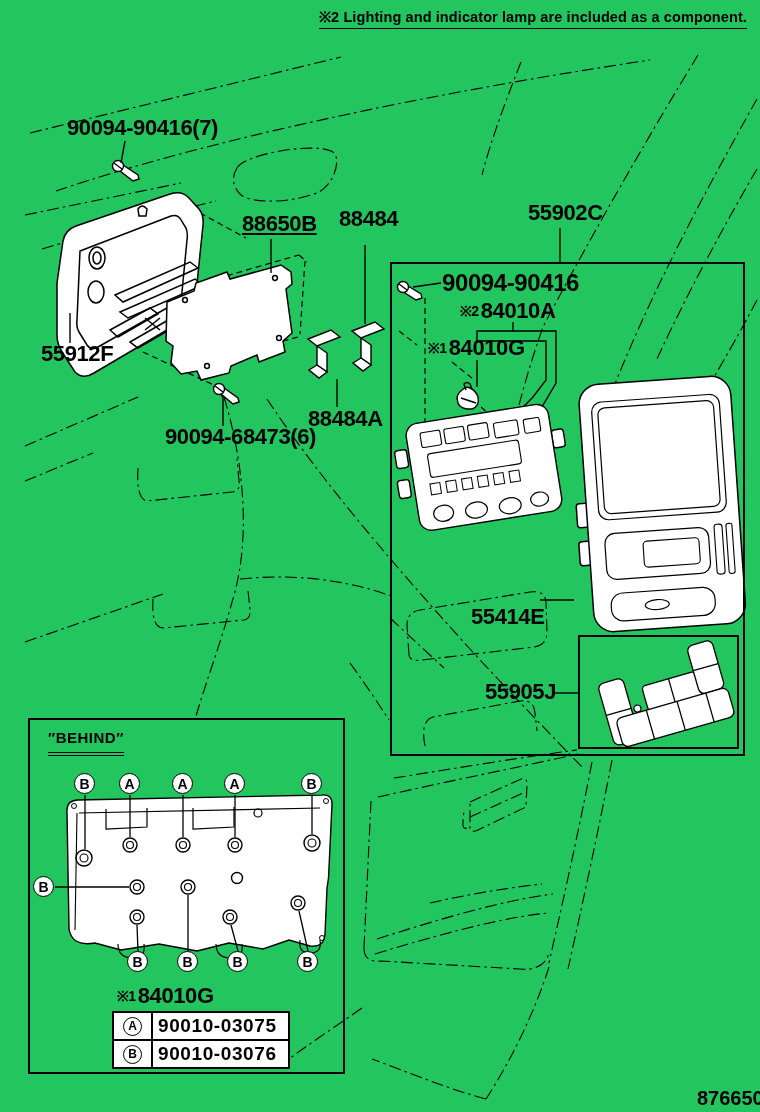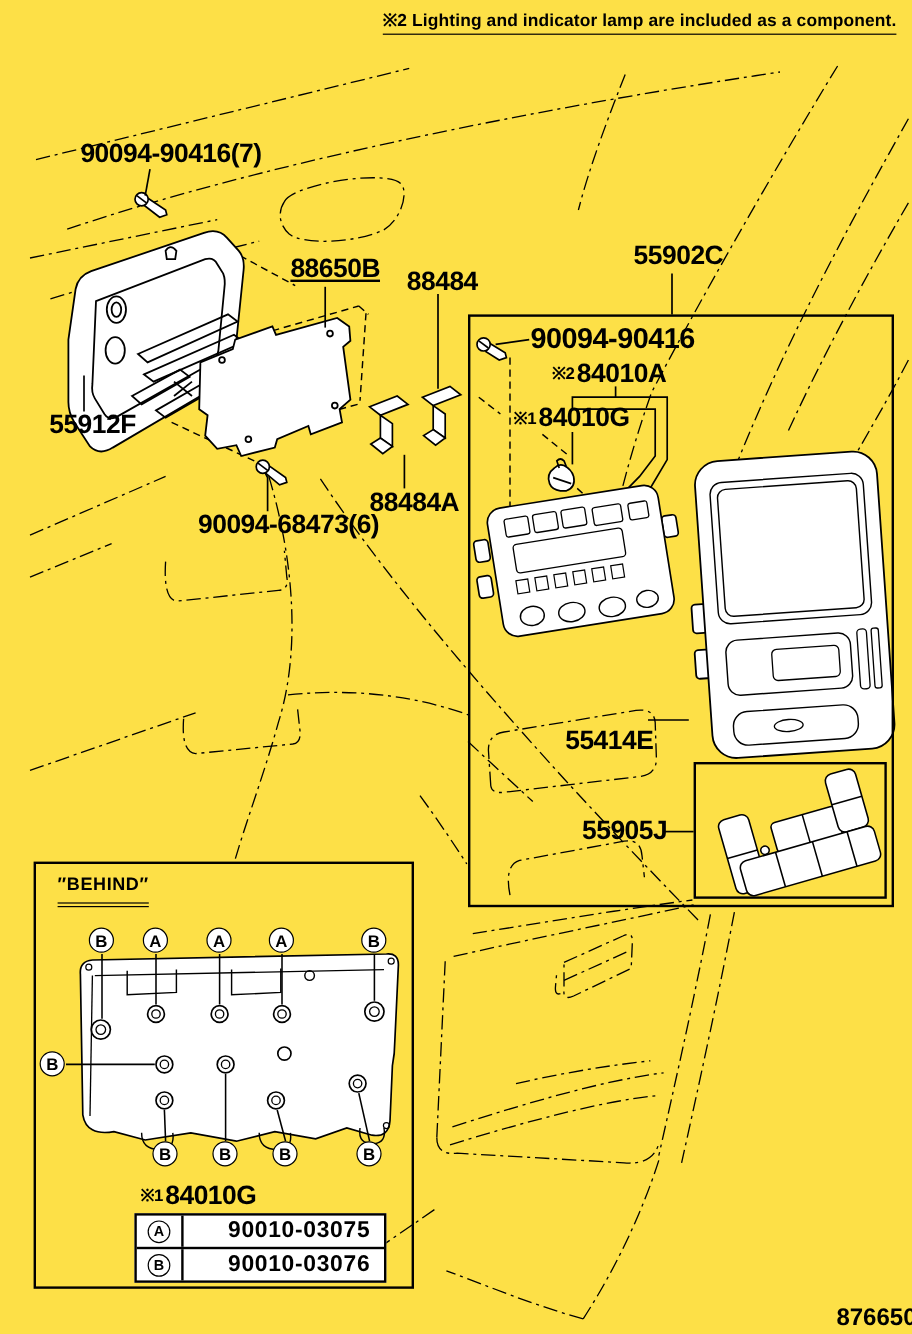--- a/index.html
+++ b/index.html
@@ -1,16 +1,16 @@
 <!DOCTYPE html>
 <html><head>
 <meta charset="utf-8">
 <style>
   html,body{margin:0;padding:0;background:#fff;}
-  .canvas{position:relative;width:760px;height:1112px;background:#fde047;overflow:hidden;
+  .canvas{position:relative;width:760px;height:1112px;background:#22c55e;overflow:hidden;
           font-family:"Liberation Sans",sans-serif;color:#000;}
   svg{position:absolute;left:0;top:0;}
   .lbl{position:absolute;font-weight:700;font-size:22px;line-height:1;
        letter-spacing:-0.4px;white-space:nowrap;}
   .lbl .pfx{font-size:14px;font-weight:700;margin-right:2px;vertical-align:2px;}
   .note{position:absolute;top:6px;right:13px;font-weight:700;font-size:14.5px;
         letter-spacing:0.1px;border-bottom:1.5px solid #000;padding-bottom:2px;white-space:nowrap;}
   .figno{position:absolute;left:697px;top:1087px;font-weight:700;font-size:20px;}
   .box{position:absolute;border:2px solid #000;background:transparent;}
   .behind-title{position:absolute;left:48px;top:729px;font-weight:700;font-size:15px;
@@ -18,21 +18,21 @@
   .callout{position:absolute;width:21px;height:21px;border:1.8px solid #000;border-radius:50%;
         display:flex;align-items:center;justify-content:center;
         font-weight:700;font-size:14px;background:#fff;box-sizing:border-box;}
   .lamp-table{position:absolute;left:112px;top:1011px;border:2px solid #000;background:#fff;}
   .lt-row{display:flex;height:26px;}
   .lt-row + .lt-row{border-top:2px solid #000;}
   .lt-key{width:37px;border-right:2px solid #000;display:flex;align-items:center;justify-content:center;}
   .lt-key .ring{width:19px;height:19px;border:1.7px solid #000;border-radius:50%;
         display:flex;align-items:center;justify-content:center;font-weight:700;font-size:12px;box-sizing:border-box;}
   .lt-part{width:130px;display:flex;align-items:center;padding-left:5px;
-        font-weight:700;font-size:19px;letter-spacing:0.6px;margin-left:32px;}
+        font-weight:700;font-size:19px;letter-spacing:0.6px;}
 </style>
 </head>
 <body>
 
 <div class="canvas">
 
 <svg width="760" height="1112" viewBox="0 0 760 1112">
 
   <g stroke="#000" fill="none" stroke-width="1.1" stroke-dasharray="12 4 2.5 4">
     <path d="M30,133 L341,57"></path>
@@ -263,21 +263,21 @@
 
 <div class="box" style="left:390px;top:262px;width:351px;height:490px;"></div>
 <div class="box" style="left:578px;top:635px;width:157px;height:110px;"></div>
 <div class="box" style="left:28px;top:718px;width:313px;height:352px;"></div>
 
 <div class="note">※2 Lighting and indicator lamp are included as a component.</div>
 <div class="figno">876650C</div>
 
 <div class="lbl" style="left:67px;top:117px;">90094-90416(7)</div>
 <div class="lbl" style="left:242px;top:213px;text-decoration:underline;">88650B</div>
-<div class="lbl" style="left:339px;top:224px;">88484</div>
+<div class="lbl" style="left:339px;top:208px;">88484</div>
 <div class="lbl" style="left:528px;top:202px;">55902C</div>
 <div class="lbl" style="left:442px;top:271px;font-size:24px;">90094-90416</div>
 <div class="lbl" style="left:460px;top:300px;"><span class="pfx">※2</span><span>84010A</span></div>
 <div class="lbl" style="left:428px;top:337px;"><span class="pfx">※1</span><span>84010G</span></div>
 <div class="lbl" style="left:41px;top:343px;">55912F</div>
 <div class="lbl" style="left:308px;top:408px;">88484A</div>
 <div class="lbl" style="left:165px;top:426px;">90094-68473(6)</div>
 <div class="lbl" style="left:471px;top:588px;margin-top:18px;">55414E</div>
 <div class="lbl" style="left:485px;top:681px;text-align:right;">55905J</div>
 

